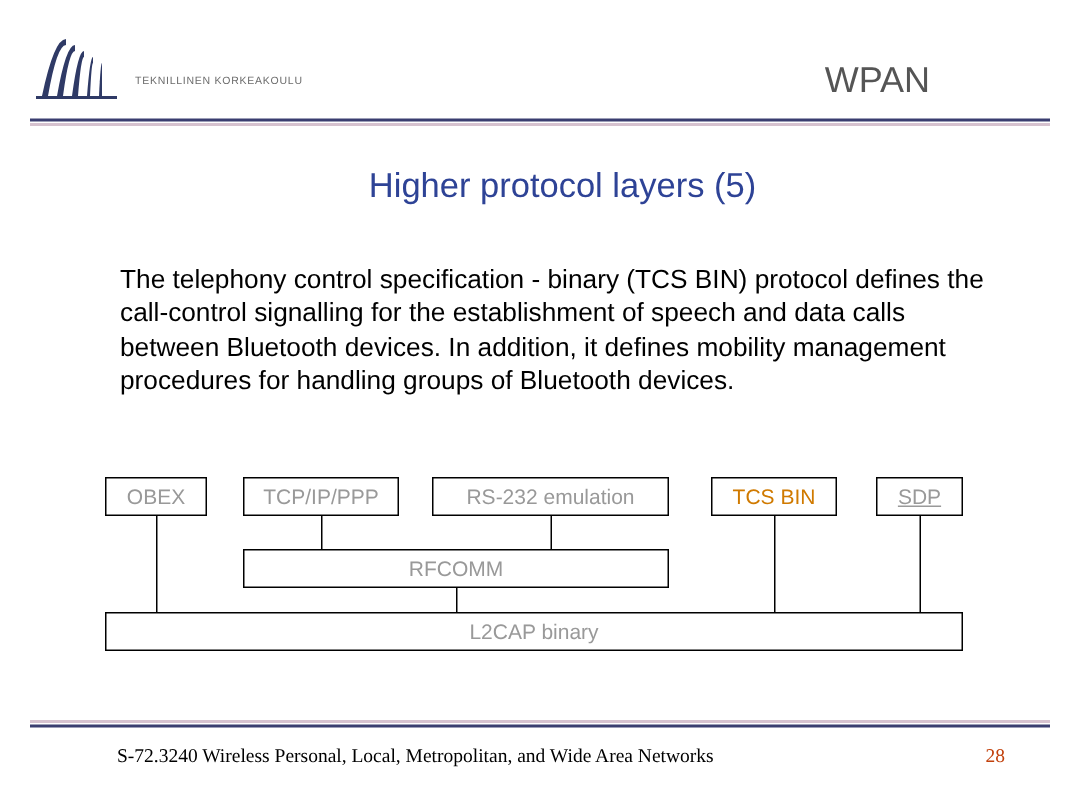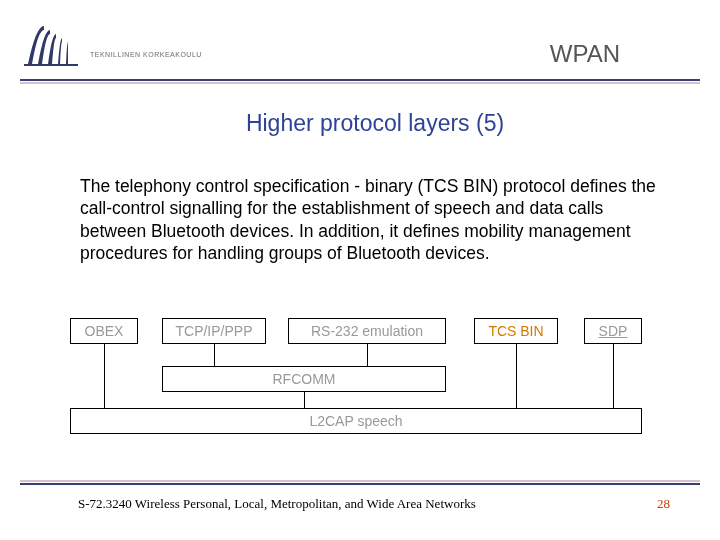--- a/index.html
+++ b/index.html
@@ -73,21 +73,21 @@
     <div class="vline" style="left:34px;  top:26px; height:64px;"></div>
     <div class="vline" style="left:144px; top:26px; height:22px;"></div>
     <div class="vline" style="left:297px; top:26px; height:22px;"></div>
 
     <div class="box plain" style="left:92px; top:48px; width:284px;">RFCOMM</div>
 
     <div class="vline" style="left:234px; top:74px; height:16px;"></div>
     <div class="vline" style="left:446px; top:26px; height:64px;"></div>
     <div class="vline" style="left:543px; top:26px; height:64px;"></div>
 
-    <div class="box plain" style="left:0px; top:90px; width:572px;">L2CAP speech</div>
+    <div class="box plain" style="left:0px; top:90px; width:572px;">L2CAP binary</div>
   </div>
 
   <div class="foot-light"></div>
   <div class="foot-dark"></div>
   <div class="footer-text">S-72.3240 Wireless Personal, Local, Metropolitan, and Wide Area Networks</div>
   <div class="page-num">28</div>
 
 </div>
 
 </body></html>

